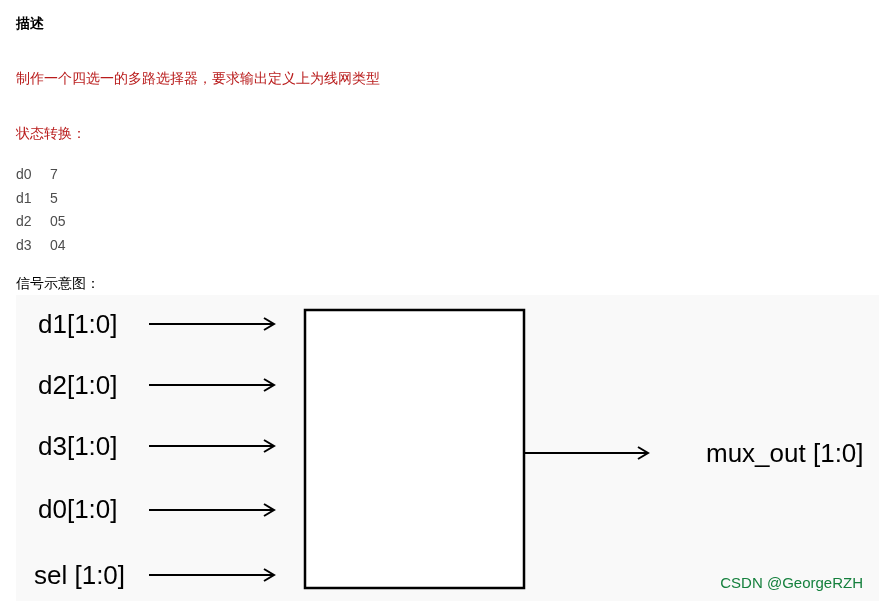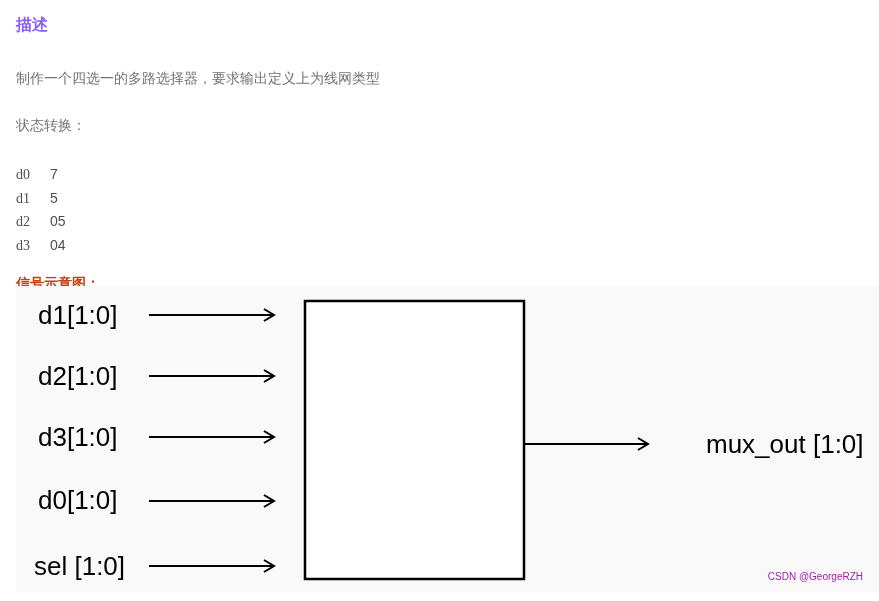--- a/index.html
+++ b/index.html
@@ -1,28 +1,28 @@
 <!DOCTYPE html>
 <html><head>
   <meta charset="utf-8">
   <style>
     html, body { margin: 0; padding: 0; background: #ffffff; }
     body { width: 879px; height: 601px; overflow: hidden; position: relative;
            font-family: "DejaVu Sans", "Liberation Sans", sans-serif; }
-    .heading { position: absolute; left: 16px; top: 15px; font-size: 16px; font-weight: bold; color: #8b5cf6; }
-    .para { position: absolute; left: 16px; font-size: 14px; color: #737373; }
+    .heading { position: absolute; left: 16px; top: 15px; font-size: 14px; font-weight: bold; color: #000000; }
+    .para { position: absolute; left: 16px; font-size: 14px; color: #b91c1c; }
     .p1 { top: 70px; }
-    .p2 { top: 117px; }
+    .p2 { top: 125px; }
     .table-lines { position: absolute; left: 16px; top: 163px; font-family: "Liberation Sans", sans-serif; font-size: 14px; color: #4d4d4d; line-height: 23.5px; }
-    .table-lines .row span.k { display: inline-block; width: 34px; font-family: Liberation Serif, serif; }
-    .subheading { position: absolute; left: 16px; top: 275px; font-size: 14px; font-weight: bold; color: #c2410c; }
-    .diagram { position: absolute; left: 16px; top: 286px; width: 863px; height: 306px; background: #f9f9f9; }
+    .table-lines .row span.k { display: inline-block; width: 34px; }
+    .subheading { position: absolute; left: 16px; top: 275px; font-size: 14px; font-weight: normal; color: #000000; }
+    .diagram { position: absolute; left: 16px; top: 295px; width: 863px; height: 306px; background: #f9f9f9; }
     .diagram svg { position: absolute; left: 0; top: 0; }
     .sig { font-family: "Liberation Sans", sans-serif; font-size: 26px; fill: #000; }
-    .wm { position: absolute; right: 16px; bottom: 10px; font-family: "Liberation Sans", sans-serif; font-size: 10px; color: #a21caf; }
+    .wm { position: absolute; right: 16px; bottom: 10px; font-family: "Liberation Sans", sans-serif; font-size: 15px; color: #15803d; }
   </style>
 </head>
 <body>
 
 <div class="heading">描述</div>
 <div class="para p1">制作一个四选一的多路选择器，要求输出定义上为线网类型</div>
 <div class="para p2">状态转换：</div>
 
 <div class="table-lines">
   <div class="row"><span class="k">d0</span><span>7</span></div>

